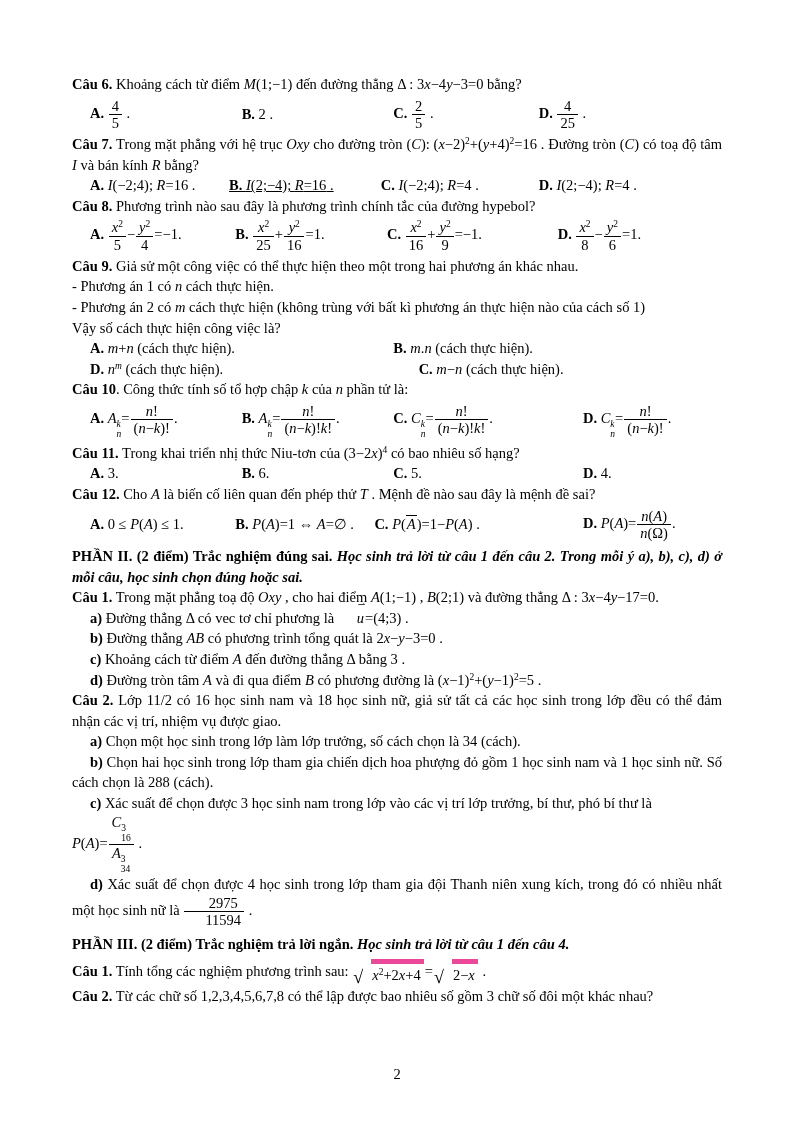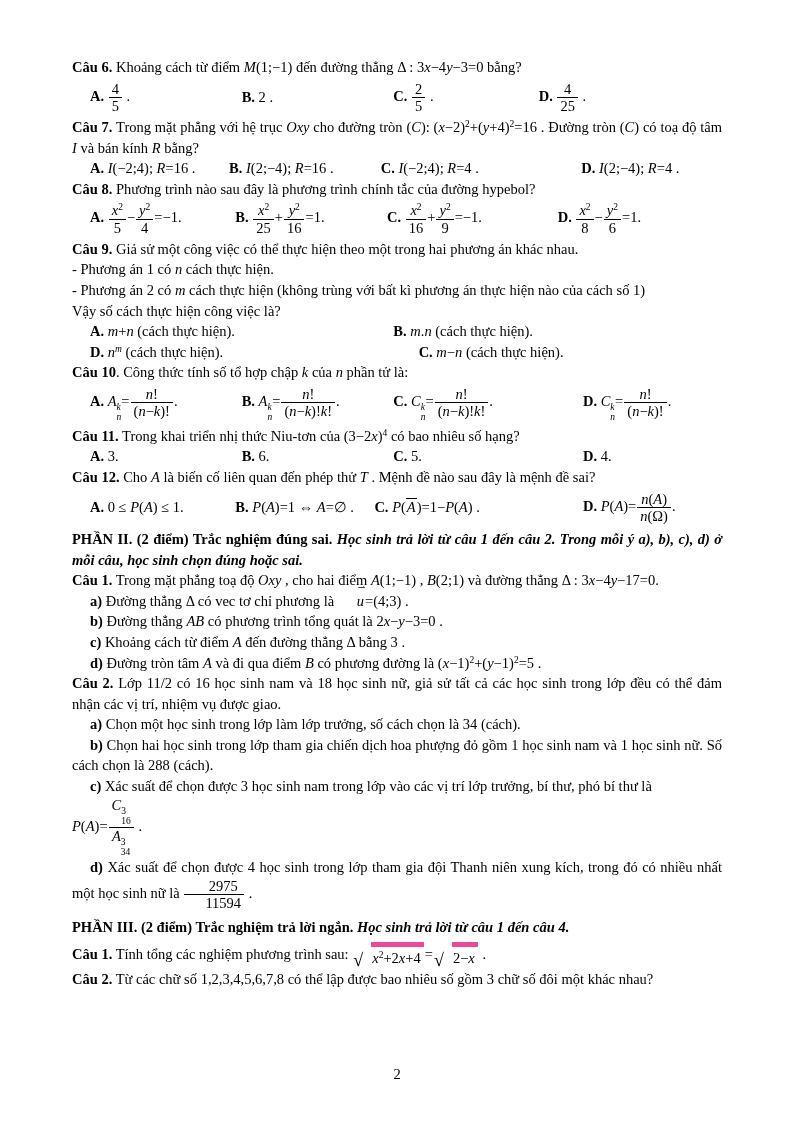--- a/index.html
+++ b/index.html
@@ -10,21 +10,21 @@
     position: relative;
     width: 794px; height: 1122px;
     background: #ffffff;
     color: #000;
     font-family: "Liberation Serif", "DejaVu Serif", serif;
     font-size: 14.5px;
     overflow: hidden;
   }
   .content {
     position: absolute;
-    left: 72px; top: 57px;
+    left: 72px; top: 74px;
     width: 650px;
   }
   .para {
     text-align: justify;
     line-height: 1.42;
   }
   .para.indent { text-indent: 18px; }
   .para.mt { margin-top: 5px; }
   .b  { font-weight: bold; }
   .bi { font-weight: bold; font-style: italic; }
@@ -86,23 +86,23 @@
             <span class="den">5</span>
           </span><span> .</span></div>
         <div class="optcell" style="width: 29%;"><span class="b">D. </span><span class="frac math">
             <span class="num">4</span>
             <span class="den">25</span>
           </span><span> .</span></div>
       </div>
       <div class="para"><span class="b">Câu 7.</span><span> Trong mặt phẳng với hệ trục </span><span class="math"><i>O</i><i>x</i><i>y</i></span><span> cho đường tròn </span><span class="math">(<i>C</i>): (<i>x</i>−2)<span class="msup">2</span>+(<i>y</i>+4)<span class="msup">2</span>=16</span><span> . Đường tròn </span><span class="math">(<i>C</i>)</span><span> có toạ độ tâm </span><span class="math"><i>I</i></span><span> và bán kính </span><span class="math"><i>R</i></span><span> bằng?</span></div>
       <div class="optrow">
         <div class="optcell" style="width: 22%;"><span class="b">A. </span><span class="math"><i>I</i>(−2;4); <i>R</i>=16</span><span> .</span></div>
-        <div class="optcell" style="width: 24%;"><span class="b">B. </span><span class="math"><i>I</i>(2;−4); <i>R</i>=16</span><span> .</span></div>
+        <div class="optcell" style="width: 24%; text-decoration: underline;"><span class="b">B. </span><span class="math"><i>I</i>(2;−4); <i>R</i>=16</span><span> .</span></div>
         <div class="optcell" style="width: 25%;"><span class="b">C. </span><span class="math"><i>I</i>(−2;4); <i>R</i>=4</span><span> .</span></div>
-        <div class="optcell" style="width: 29%; text-align: center;"><span class="b">D. </span><span class="math"><i>I</i>(2;−4); <i>R</i>=4</span><span> .</span></div>
+        <div class="optcell" style="width: 29%;"><span class="b">D. </span><span class="math"><i>I</i>(2;−4); <i>R</i>=4</span><span> .</span></div>
       </div>
       <div class="para"><span class="b">Câu 8.</span><span> Phương trình nào sau đây là phương trình chính tắc của đường hypebol?</span></div>
       <div class="optrow frac-row">
         <div class="optcell" style="width: 23%;"><span class="b">A. </span><span class="frac math">
             <span class="num"><i>x</i><span class="msup">2</span></span>
             <span class="den">5</span>
           </span><span class="math">−</span><span class="frac math">
             <span class="num"><i>y</i><span class="msup">2</span></span>
             <span class="den">4</span>
           </span><span class="math">=−1</span><span>.</span></div>

